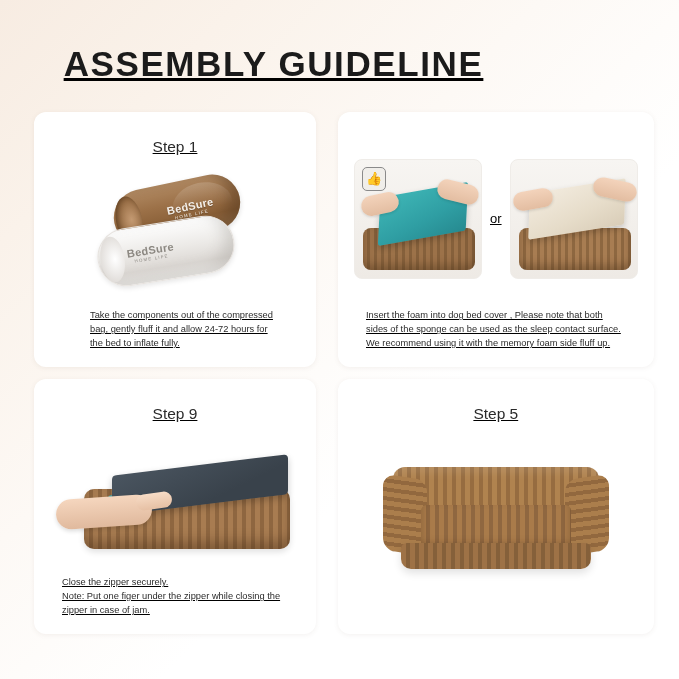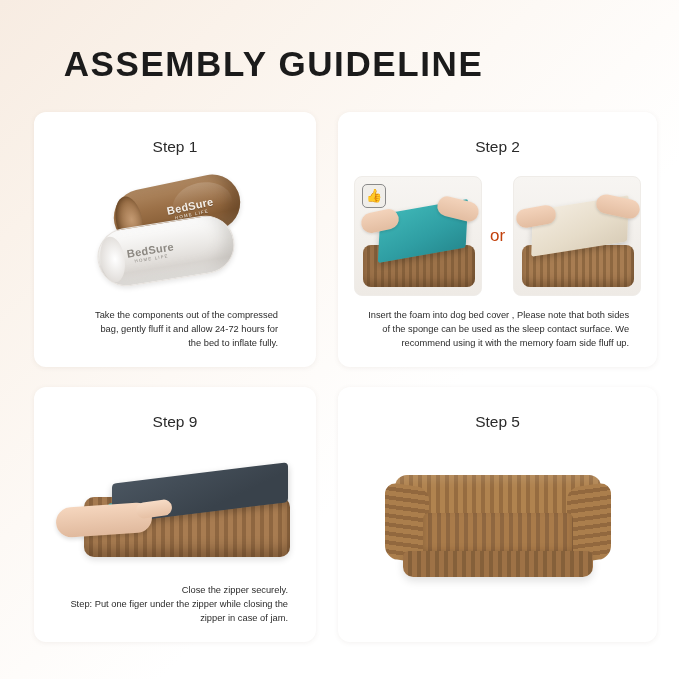--- a/index.html
+++ b/index.html
@@ -12,36 +12,37 @@
     height: 679px;
     font-family: "Liberation Sans", sans-serif;
     background: linear-gradient(135deg, #f7ece2 0%, #faf2ea 18%, #fdf9f5 40%, #ffffff 62%, #ffffff 100%);
     overflow: hidden;
   }
   .page {
     position: relative;
     width: 547px;
     height: 679px;
     padding: 0 28px;
+    text-decoration: underline;
   }
   .title {
     text-align: center;
     font-size: 35px;
     font-weight: bold;
     letter-spacing: 1.6px;
     color: #1b1b1b;
     padding-top: 44px;
     padding-bottom: 28px;
     font-family: "Liberation Sans", sans-serif;
   }
   .grid {
     display: grid;
     grid-template-columns: 1fr 1fr;
     grid-template-rows: 255px 255px;
-    gap: 20px 22px;
+    gap: 12px 22px;
     padding: 0 6px;
   }
   .card {
     background: #ffffff;
     border-radius: 12px;
     box-shadow: 0 1px 5px rgba(120, 100, 85, 0.09);
     padding: 16px 16px 12px 16px;
     display: flex;
     flex-direction: column;
     position: relative;
@@ -60,21 +61,20 @@
     display: flex;
     align-items: center;
     justify-content: center;
     min-height: 0;
   }
   .caption {
     font-size: 9.3px;
     line-height: 1.5;
     color: #2b2b2b;
     padding: 0 12px 4px 12px;
-    text-align: right;
   }
   .caption.center-pad { padding-left: 40px; padding-right: 22px; }
 
   
   .s1-wrap { width: 200px; height: 120px; position: relative; }
   .roll-brown {
     position: absolute;
     left: 38px; top: 6px;
     width: 128px; height: 56px;
     border-radius: 28px / 28px;
@@ -141,21 +141,21 @@
   
   .s2-wrap { display: flex; align-items: center; justify-content: center; gap: 6px; width: 100%; }
   .photo {
     width: 128px; height: 120px;
     border-radius: 8px;
     background: linear-gradient(180deg, #f7f5f2 0%, #eeeae5 100%);
     position: relative;
     overflow: hidden;
     border: 1px solid #efece8;
   }
-  .or-text { font-size: 17px; color: #c2410c; padding: 0 2px; }
+  .or-text { font-size: 13px; color: #000000; padding: 0 2px; }
   .thumbs-badge {
     position: absolute; left: 7px; top: 7px;
     width: 24px; height: 24px;
     border-radius: 5px;
     background: #f0eeea;
     border: 1.5px solid #8a8a8a;
     display: flex; align-items: center; justify-content: center;
     font-size: 13px; color: #555;
   }
   .bed-base {
@@ -295,21 +295,20 @@
           <div class="brand-white">
             <span>BedSure</span>
             <span class="sub">HOME LIFE</span>
           </div>
         </div>
       </div>
       <div class="caption center-pad">Take the components out of the compressed bag, gently fluff it and allow 24-72 hours for the bed to inflate fully.</div>
     </div>
 
     <div class="card">
-      <div class="step-label">Step 2</div>
       <div class="art">
         <div class="s2-wrap">
           <div class="photo">
             <div class="thumbs-badge">👍</div>
             <div class="bed-base"></div>
             <div class="foam-teal"></div>
             <div class="hand h-left"></div>
             <div class="hand h-right"></div>
           </div>
           <div class="or-text">or</div>
@@ -329,21 +328,21 @@
       <div class="art">
         <div class="s3-wrap">
           <div class="s3-bed"></div>
           <div class="s3-teal"></div>
           <div class="s3-lid"></div>
           <div class="s3-arm"></div>
           <div class="s3-finger"></div>
         </div>
       </div>
       <div class="caption" style="white-space:pre-line;">Close the zipper securely.
-Step:  Put one figer under the zipper while closing the zipper in case of jam.</div>
+Note:  Put one figer under the zipper while closing the zipper in case of jam.</div>
     </div>
 
     <div class="card">
       <div class="step-label">Step 5</div>
       <div class="art">
         <div class="s4-wrap">
           <div class="s4-back"></div>
           <div class="s4-armL"></div>
           <div class="s4-armR"></div>
           <div class="s4-cushion"></div>

